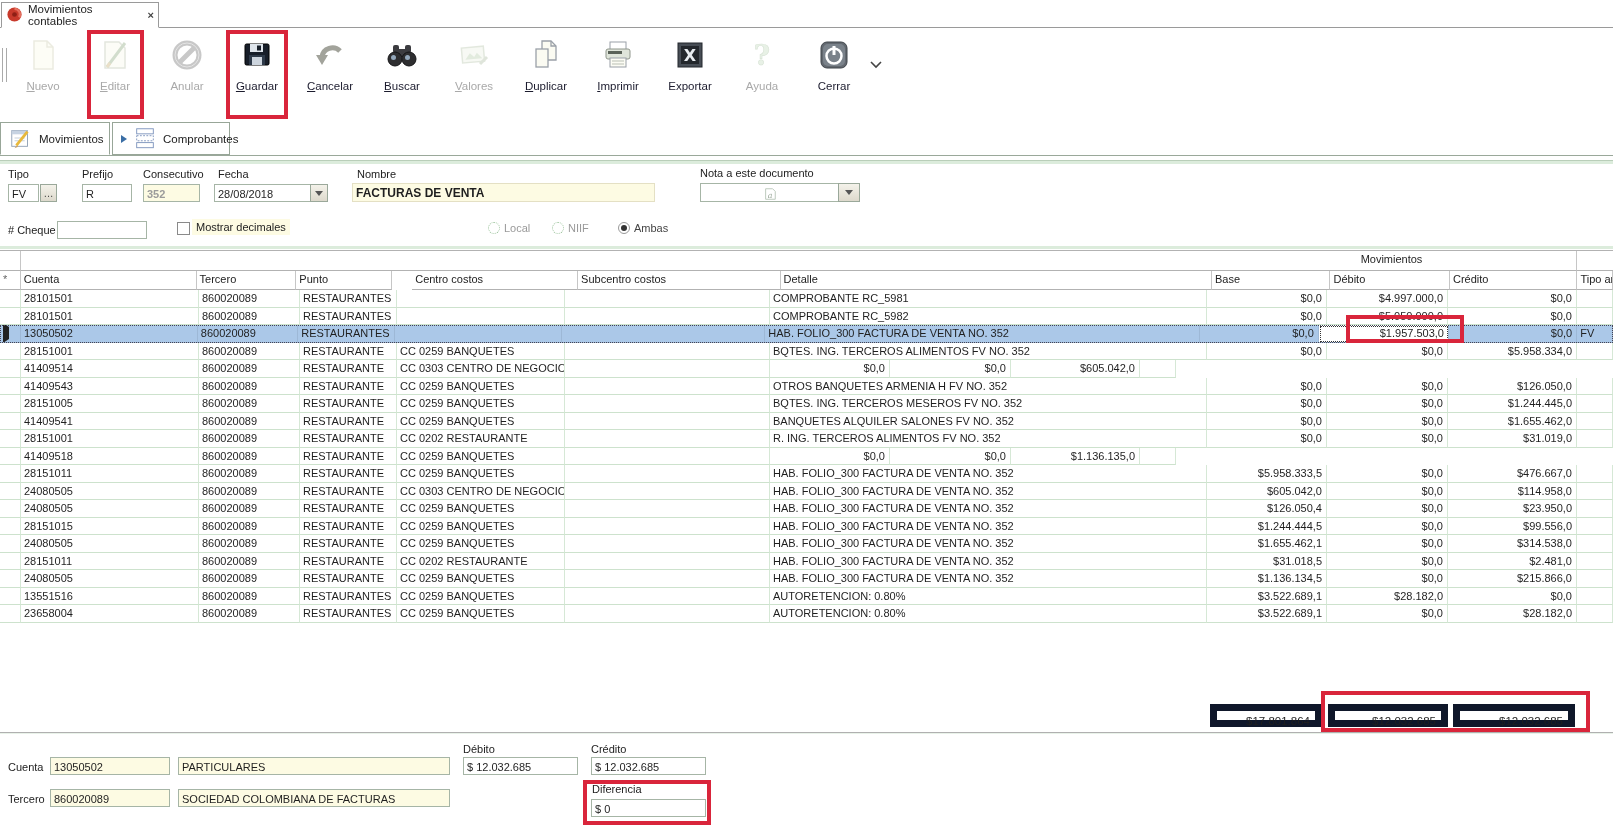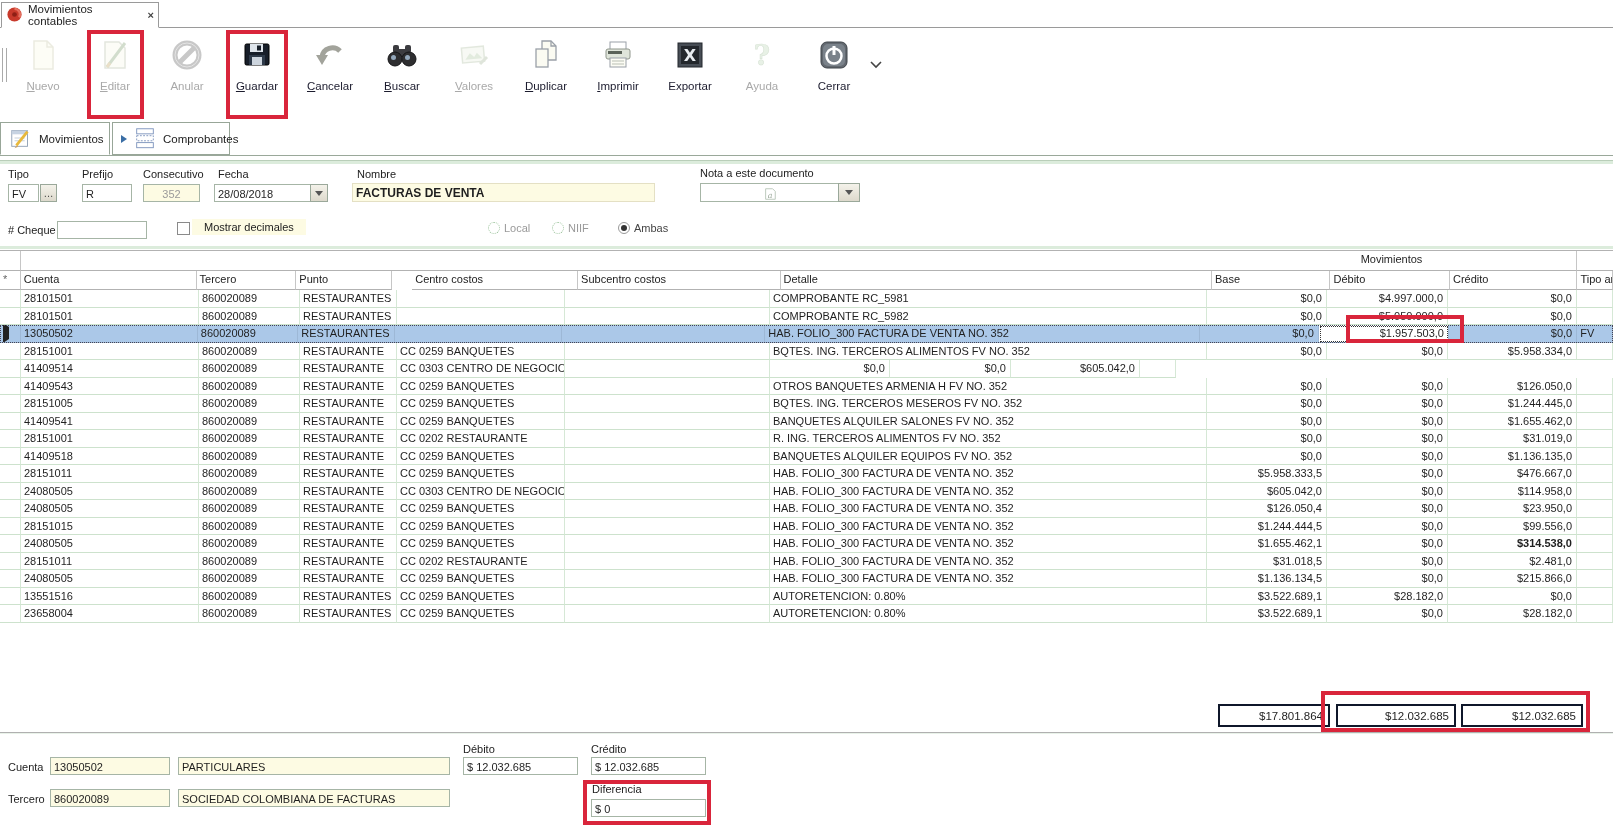--- a/index.html
+++ b/index.html
@@ -25,27 +25,27 @@
   .tab{position:absolute;top:122px;height:33px;background:#fff;border:1px solid #98a698;display:flex;align-items:center;gap:6px;padding:0 8px;box-sizing:border-box;}
   .tab.sel{border-bottom:1px solid #fff;z-index:3;}
   .tab .tlbl{font-size:11.5px;color:#222;}
   .tab svg{width:24px;height:24px;}
   .tab .arr{width:0;height:0;border-top:4px solid transparent;border-bottom:4px solid transparent;border-left:6px solid #3a6ea5;}
   
   .flabel{position:absolute;font-size:11px;color:#222;}
   .field{position:absolute;height:18px;line-height:18px;border:1px solid #a6b5a6;background:#fff;
     padding:0 3px;box-sizing:border-box;font-size:11px;overflow:hidden;white-space:nowrap;}
   .field.cream{background:#fdfbe3;}
-  .field.dis{color:#9b9b9b;text-align:center;}
+  .field.dis{color:#9b9b9b;text-align:left;font-weight:bold;}
   .smallbtn{position:absolute;height:18px;box-sizing:border-box;border:1px solid #9aa89a;
     background:linear-gradient(#f4f2ea,#ddd9cc);display:flex;align-items:center;justify-content:center;font-size:10px;color:#444;}
   .dn-arrow{width:0;height:0;border-left:4px solid transparent;border-right:4px solid transparent;border-top:5px solid #555;}
   .nombre-val{font-weight:bold;font-size:12px;}
   .checkbox{position:absolute;width:13px;height:13px;border:1px solid #8a8a8a;background:#fff;box-sizing:border-box;}
-  .chk-lbl{position:absolute;background:#fdfbe3;padding:2px 12px;font-size:11px;color:#222;}
+  .chk-lbl{position:absolute;background:#fdfbe3;padding:2px 4px;font-size:11px;color:#222;}
   .groupbox{position:absolute;left:470px;top:210px;width:217px;height:31px;border:1px solid #a8c4a8;box-sizing:border-box;}
   .groupbox .legend{position:absolute;left:10px;top:-7px;background:#fff;padding:0 4px;font-size:11px;color:#4a5a4a;}
   .radio{position:absolute;width:12px;height:12px;border-radius:50%;background:#fff;border:1px solid #9a9a9a;box-sizing:border-box;}
   .radio.dis{border:1px dotted #9cc49c;}
   .radio.on::after{content:"";position:absolute;left:2px;top:2px;width:6px;height:6px;border-radius:50%;background:#333;}
   .rlbl{position:absolute;font-size:11px;color:#9a9a9a;}
   .rlbl.on{color:#444;}
   
   .grid-topline{position:absolute;left:0;top:246px;width:100%;height:3px;background:#dcecdc;}
   .grid{position:absolute;left:0;top:250px;width:1613px;border-top:1px solid #b2b2b2;}
@@ -55,22 +55,22 @@
   .ggroup .gcell{border-right:1px solid #c6c6c6;border-bottom:1px solid #b2b2b2;background:#fff;text-align:center;}
   .ggroup .gcell.noline{border-right:none;}
   .gdata .gcell{border-right:1px solid #d6e8d6;border-bottom:1px solid #cde2cd;}
   .gcell.money{text-align:right;padding-right:4px;}
   .grow.selected{background:#abc8e8;outline:1px dotted #445;outline-offset:-1px;}
   .grow.selected .gcell{border-right-color:#9db8d6;border-bottom-color:#9db8d6;}
   .gcell.active-cell{background:#fff;outline:1px dotted #333;outline-offset:-2px;}
   .sel-arrow{width:0;height:0;border-top:4px solid transparent;border-bottom:4px solid transparent;border-left:6px solid #222;margin-top:4px;}
   .sel-star{color:#666;font-size:11px;line-height:14px;}
   
-  .totbox{position:absolute;top:704px;height:23px;line-height:21px;border:2px solid #0f172a;background:#fff;
-    box-sizing:border-box;text-align:right;padding-right:5px;font-size:11.5px;margin-left:8px;}
+  .totbox{position:absolute;top:704px;height:23px;line-height:21px;border:7px solid #0f172a;background:#fff;
+    box-sizing:border-box;text-align:right;padding-right:5px;font-size:11.5px;}
   
   .foot-sep{position:absolute;left:0;top:732px;width:100%;border-top:1px solid #b0b0b0;box-shadow:0 1px 0 #e9f2e9;}
   
   .ann{position:absolute;border:4px solid #d9253b;box-sizing:border-box;z-index:9;pointer-events:none;}
   .ann-editar{left:87px;top:30px;width:57px;height:89px;}
   .ann-guardar{left:226px;top:30px;width:62px;height:89px;}
   .ann-cell{left:1346px;top:315px;width:118px;height:28px;}
   .ann-totals{left:1321px;top:691px;width:269px;height:41px;}
   .ann-dif{left:583px;top:780px;width:128px;height:45px;}
 </style>
@@ -366,21 +366,20 @@
         <div class="gcell money" style="width: 129px;">$31.019,0</div>
         <div class="gcell" style="width: 36px;"></div>
       </div>
       <div class="grow gdata" style="height: 17.5px;">
         <div class="gcell" style="width: 21px;"></div>
         <div class="gcell" style="width: 178px;">41409518</div>
         <div class="gcell" style="width: 101px;">860020089</div>
         <div class="gcell" style="width: 97px;">RESTAURANTE</div>
         <div class="gcell" style="width: 168px;">CC 0259 BANQUETES</div>
         <div class="gcell" style="width: 205px;"></div>
-        <div class="gcell" style="width: 437px;">BANQUETES ALQUILER EQUIPOS FV NO. 352</div>
         <div class="gcell money" style="width: 120px;">$0,0</div>
         <div class="gcell money" style="width: 121px;">$0,0</div>
         <div class="gcell money" style="width: 129px;">$1.136.135,0</div>
         <div class="gcell" style="width: 36px;"></div>
       </div>
       <div class="grow gdata" style="height: 17.5px;">
         <div class="gcell" style="width: 21px;"></div>
         <div class="gcell" style="width: 178px;">28151011</div>
         <div class="gcell" style="width: 101px;">860020089</div>
         <div class="gcell" style="width: 97px;">RESTAURANTE</div>
@@ -434,21 +433,21 @@
       <div class="grow gdata" style="height: 17.5px;">
         <div class="gcell" style="width: 21px;"></div>
         <div class="gcell" style="width: 178px;">24080505</div>
         <div class="gcell" style="width: 101px;">860020089</div>
         <div class="gcell" style="width: 97px;">RESTAURANTE</div>
         <div class="gcell" style="width: 168px;">CC 0259 BANQUETES</div>
         <div class="gcell" style="width: 205px;"></div>
         <div class="gcell" style="width: 437px;">HAB. FOLIO_300 FACTURA DE VENTA NO. 352</div>
         <div class="gcell money" style="width: 120px;">$1.655.462,1</div>
         <div class="gcell money" style="width: 121px;">$0,0</div>
-        <div class="gcell money" style="width: 129px; font-weight: bold;">$314.538,0</div>
+        <div class="gcell money" style="width: 129px;">$314.538,0</div>
         <div class="gcell" style="width: 36px;"></div>
       </div>
       <div class="grow gdata" style="height: 17.5px;">
         <div class="gcell" style="width: 21px;"></div>
         <div class="gcell" style="width: 178px;">28151011</div>
         <div class="gcell" style="width: 101px;">860020089</div>
         <div class="gcell" style="width: 97px;">RESTAURANTE</div>
         <div class="gcell" style="width: 168px;">CC 0202 RESTAURANTE</div>
         <div class="gcell" style="width: 205px;"></div>
         <div class="gcell" style="width: 437px;">HAB. FOLIO_300 FACTURA DE VENTA NO. 352</div>

